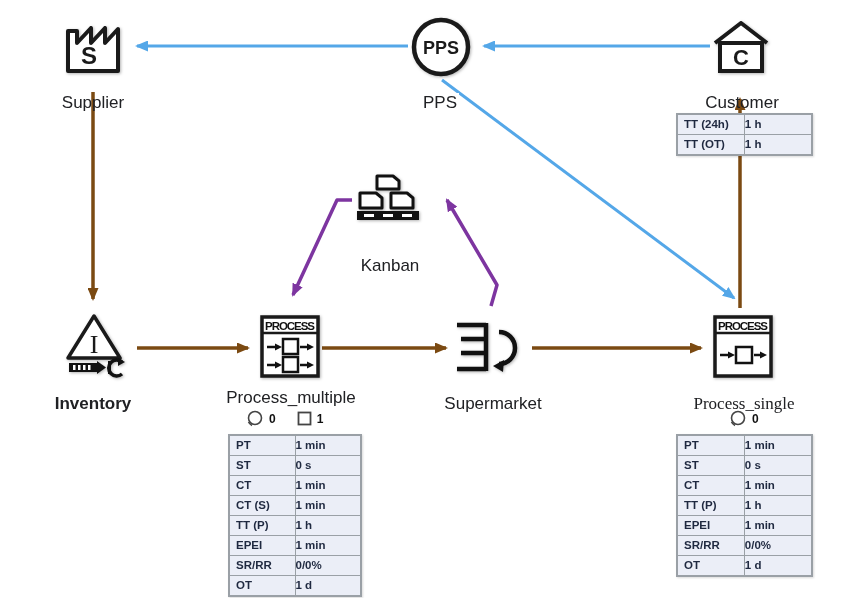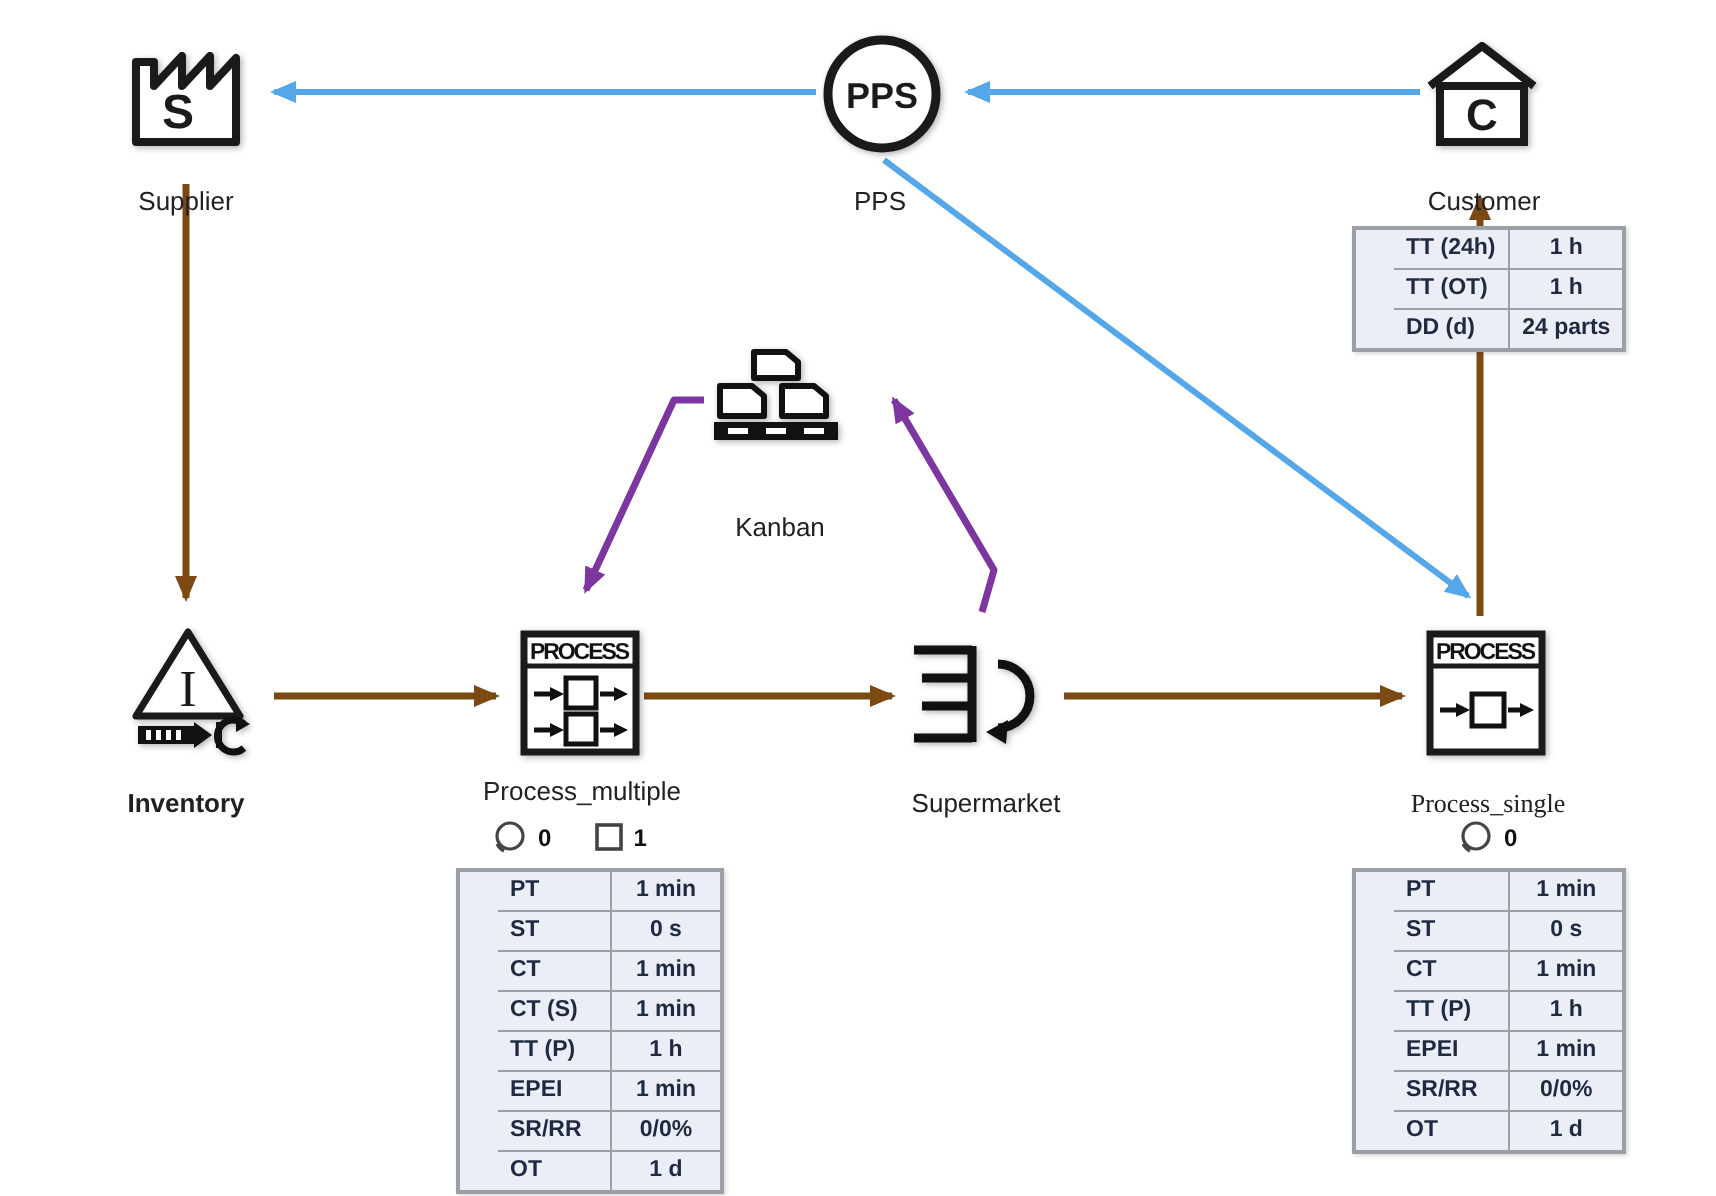--- a/index.html
+++ b/index.html
@@ -1,29 +1,29 @@
 <!DOCTYPE html>
 <html><head>
 <meta charset="utf-8">
 <style>
   html,body{margin:0;padding:0;background:#fff;}
   #stage{position:relative;width:858px;height:598px;background:#ffffff;overflow:hidden;
          font-family:"Liberation Sans", sans-serif;}
   .abs{position:absolute;}
-  .node-label{position:absolute;transform:translateX(-50%);font-size:13px;color:#202124;
+  .node-label{position:absolute;transform:translateX(-50%);font-size:17px;color:#202124;
               white-space:nowrap;}
   .label-bg{background:#ffffff;padding:0 2px;}
   .icon{position:absolute;filter:drop-shadow(1.5px 1.5px 1.5px rgba(0,0,0,0.30));}
   .vsm-table{position:absolute;border:2px solid #9aa0a6;background:#ebeef7;
              box-shadow:1px 1px 2px rgba(0,0,0,0.15);}
-  .trow{display:flex;height:19px;line-height:19px;border-top:1px solid #9aa0a6;margin-left:19px;}
+  .trow{display:flex;height:19px;line-height:19px;border-top:1px solid #9aa0a6;}
   .trow:first-child{border-top:none;}
   .tcell{font-size:11.5px;font-weight:bold;color:#1f2940;overflow:hidden;}
   .tcell.k{width:45%;padding-left:6px;border-right:1px solid #9aa0a6;}
-  .tcell.v{flex:1;text-align:center;}
+  .tcell.v{flex:1;text-align:left;}
   .ops{position:absolute;display:flex;align-items:center;gap:5px;font-size:12px;
        font-weight:bold;color:#111;}
   .ops svg{display:block;}
 </style>
 </head>
 <body>
 
 <div id="stage">
 
   <svg class="abs" style="left:0;top:0;" width="858" height="598" viewBox="0 0 858 598">
@@ -70,24 +70,20 @@
   <div class="node-label" style="left:742px;top:93px;">Customer</div>
   <div class="vsm-table" style="left:676px;top:113px;width:133px;">
       <div class="trow">
         <div class="tcell k">TT (24h)</div>
         <div class="tcell v">1 h</div>
       </div>
       <div class="trow">
         <div class="tcell k">TT (OT)</div>
         <div class="tcell v">1 h</div>
       </div>
-      <div class="trow">
-        <div class="tcell k">DD (d)</div>
-        <div class="tcell v">24 parts</div>
-      </div>
     </div>
 
   <svg class="icon" style="left:352px;top:170px;" width="72" height="54" viewBox="0 0 72 54">
     <rect x="5" y="41" width="62" height="9" fill="#111"></rect>
     <rect x="12" y="44" width="10" height="3" fill="#fff"></rect>
     <rect x="31" y="44" width="10" height="3" fill="#fff"></rect>
     <rect x="50" y="44" width="10" height="3" fill="#fff"></rect>
     <path d="M25 6 h16 l6 5 v8 h-22 z" fill="#fff" stroke="#111" stroke-width="3" stroke-linejoin="round"></path>
     <path d="M8 23 h16 l6 5 v10 h-22 z" fill="#fff" stroke="#111" stroke-width="3" stroke-linejoin="round"></path>
     <path d="M39 23 h16 l6 5 v10 h-22 z" fill="#fff" stroke="#111" stroke-width="3" stroke-linejoin="round"></path>

